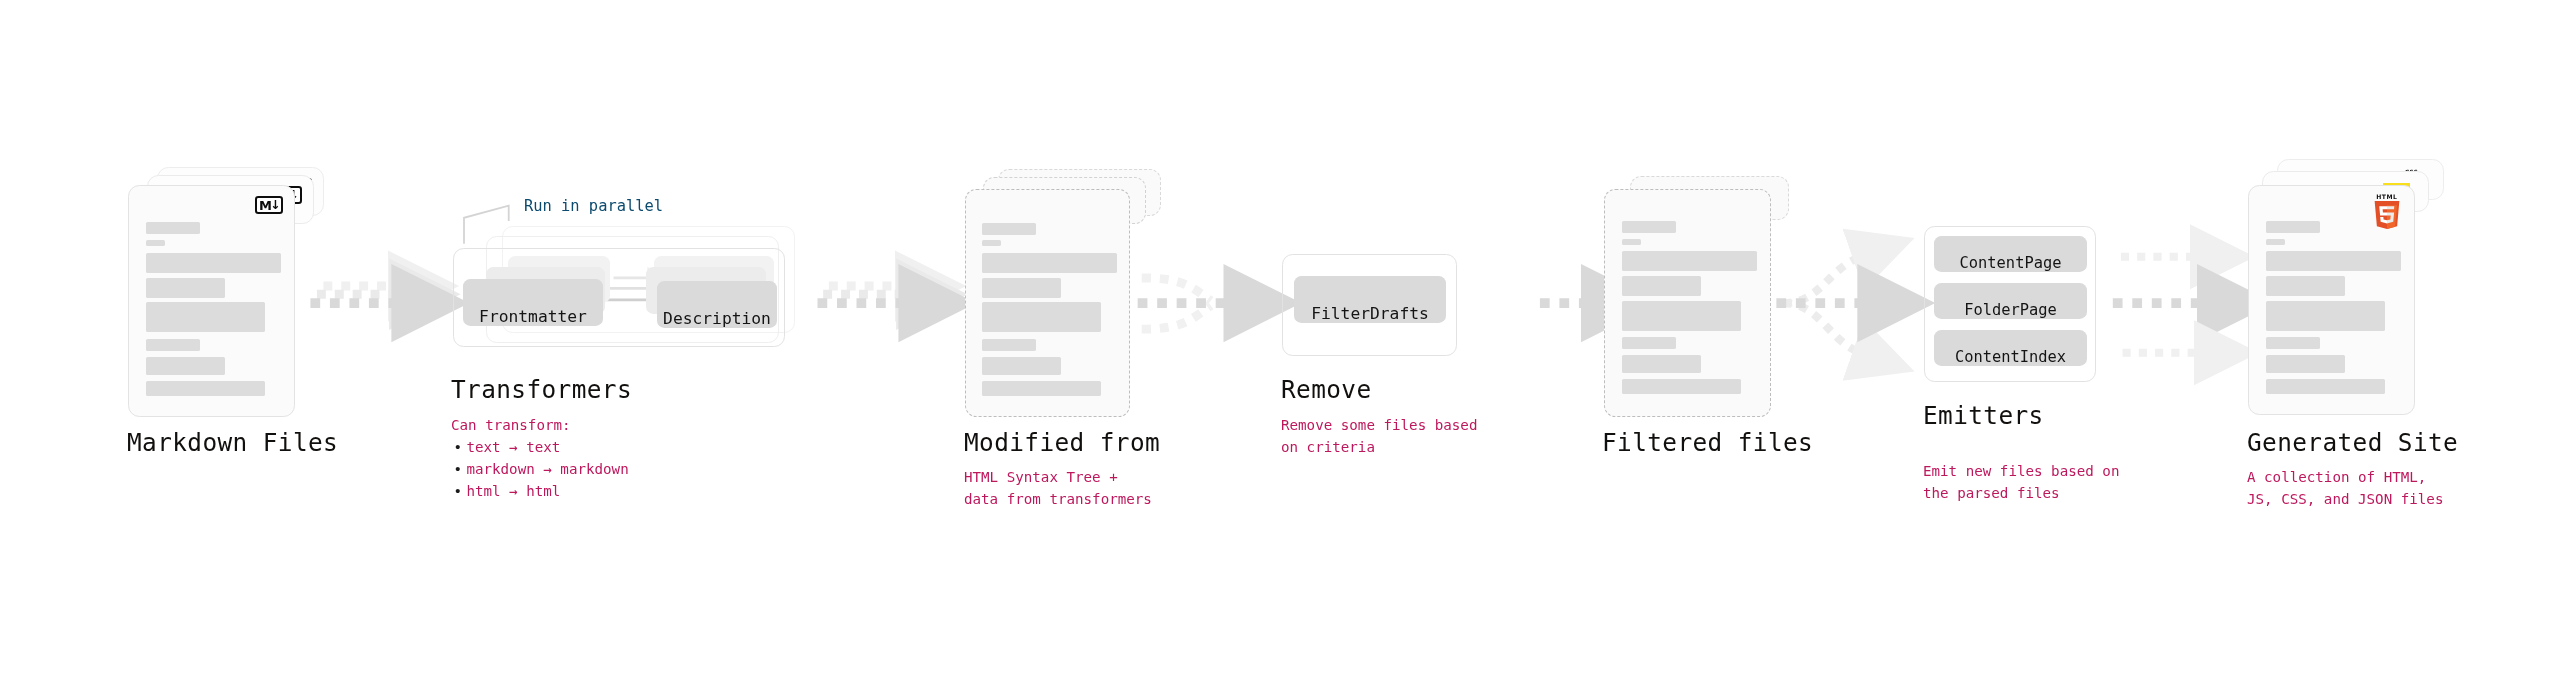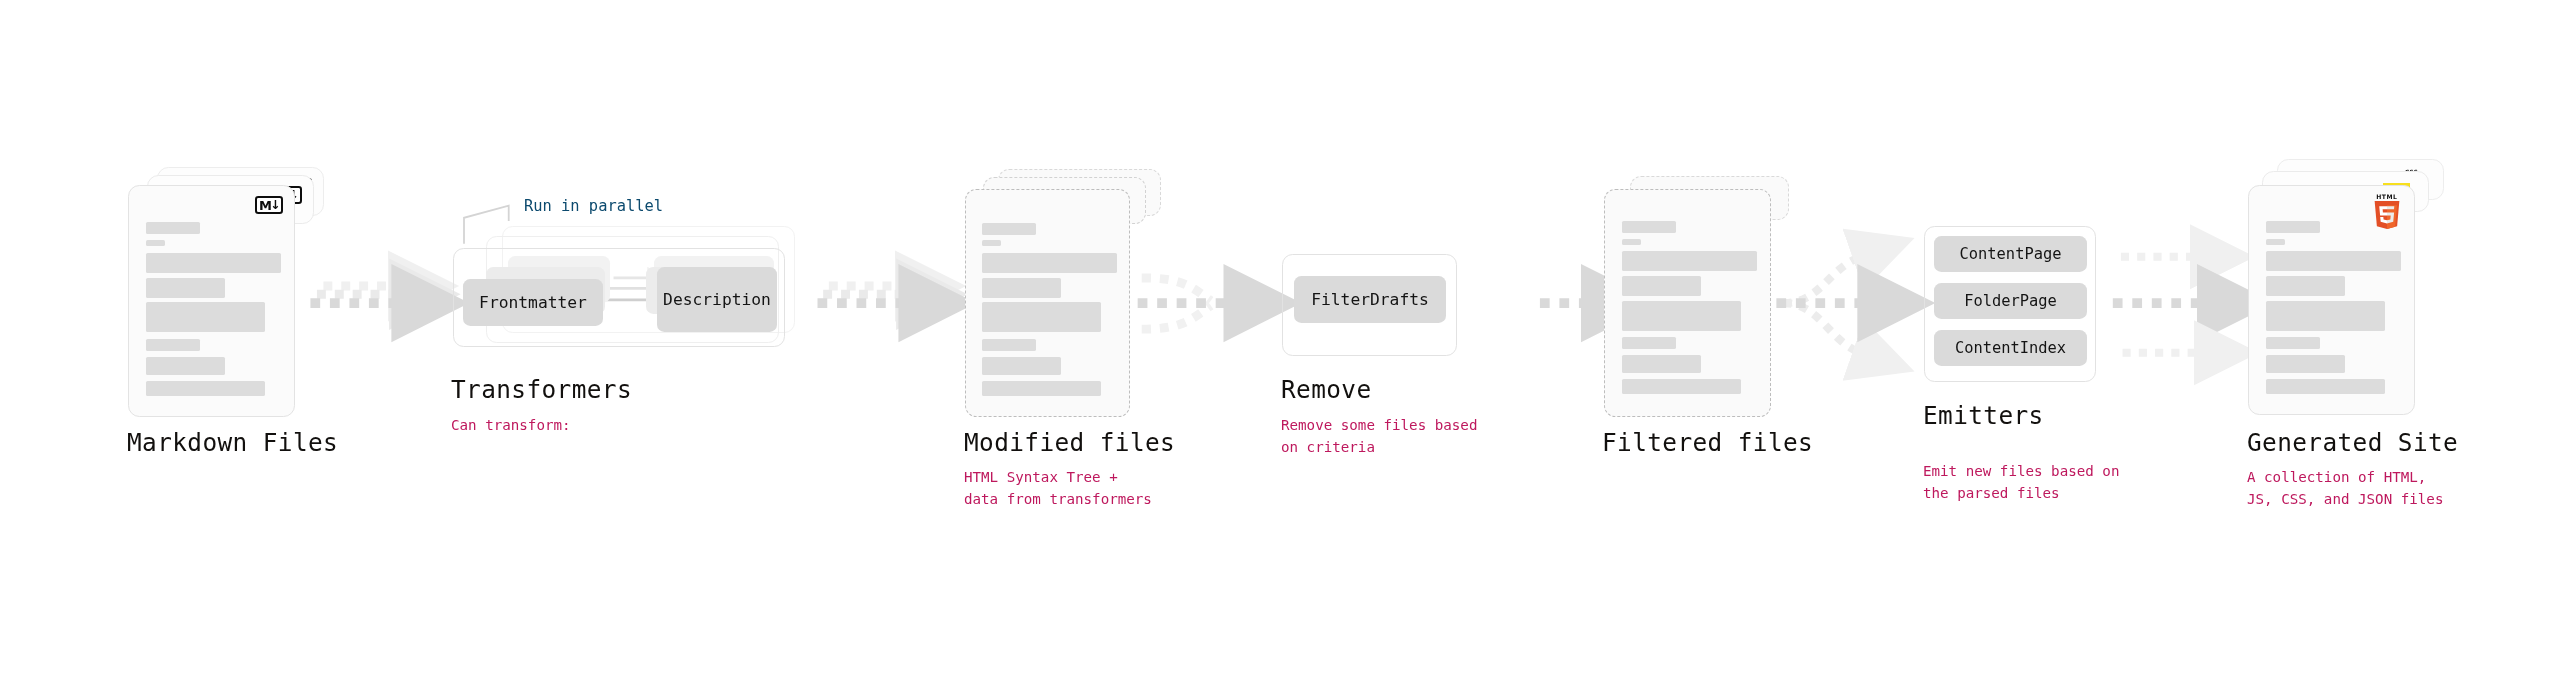--- a/index.html
+++ b/index.html
@@ -97,21 +97,21 @@
     position:absolute;
     border:1.4px solid #e2e2e2;
     border-radius:10.6px;
     background:transparent;
     box-sizing:border-box;
   }
   .chip{
     position:absolute;
     background:#dadada;
     border-radius:7.3px;
-    display:flex;align-items:center;justify-content:center;
+    display:flex;align-items:flex-end;justify-content:center;
     font-size:16.3px;color:#141414;
     white-space:nowrap;
     box-sizing:border-box;
   }
   .chip.ghost{background:#ececec;}
   .chip.ghost2{background:#f2f2f2;}
 
   .runlabel{
     position:absolute;
     font-size:15.4px;
@@ -234,45 +234,50 @@
     <div class="groupbox" style="left:453px;top:248px;width:332px;height:99px;"></div>
 
     <div class="chip ghost2" style="left:508px;top:256px;width:102px;height:47px;"></div>
     <div class="chip ghost" style="left:486px;top:267px;width:119px;height:47px;"></div>
     <div class="chip" style="left:463px;top:279px;width:140px;height:47px;">
       <span>Frontmatter</span>
     </div>
 
     <div class="chip ghost2" style="left:654px;top:256px;width:120px;height:47px;"></div>
     <div class="chip ghost" style="left:646px;top:267px;width:120px;height:47px;"></div>
-    <div class="chip" style="left:657px;top:267px;width:120px;height:65px;">
+    <div class="chip" style="left:657px;top:281px;width:120px;height:47px;">
       <span>Description</span>
     </div>
 
     <div class="stage-title" style="left:451px;top:375px;">Transformers</div>
 
     <div class="stage-desc list" style="left:451px;top:414px;">
       <span class="lead">Can transform:</span>
+      <ul>
+        <li>text → text</li>
+        <li>markdown → markdown</li>
+        <li>html → html</li>
+      </ul>
     </div>
   </div>
 
   <div>
     <div class="doc dashed" style="left:998px;top:169px;width:163px;height:47px;border-color:#d9d9d9;"></div>
     <div class="doc dashed" style="left:983px;top:177px;width:163px;height:47px;border-color:#d2d2d2;"></div>
     <div class="doc dashed" style="left:965px;top:189px;width:165px;height:228px;">
       <div class="row" style="left:16.3px;top:32.5px;width:54px;height:12.2px;"></div>
       <div class="row" style="left:16.3px;top:50px;width:18.7px;height:5.7px;"></div>
       <div class="row" style="left:16.3px;top:63px;width:135px;height:20.3px;"></div>
       <div class="row" style="left:16.3px;top:88px;width:79px;height:19.5px;"></div>
       <div class="row" style="left:16.3px;top:112px;width:119px;height:30px;"></div>
       <div class="row" style="left:16.3px;top:149px;width:54px;height:12.2px;"></div>
       <div class="row" style="left:16.3px;top:167px;width:79px;height:18px;"></div>
       <div class="row" style="left:16.3px;top:191px;width:119px;height:14.6px;"></div>
     </div>
-    <div class="stage-title" style="left:964px;top:428px;">Modified files</div>
+    <div class="stage-title" style="left:964px;top:428px;">Modified from</div>
     <div class="stage-desc" style="left:964px;top:466px;">HTML Syntax Tree +
 data from transformers</div>
   </div>
 
   <div>
     <div class="groupbox" style="left:1282px;top:254px;width:175px;height:102px;"></div>
     <div class="chip" style="left:1294px;top:276px;width:152px;height:47px;">
       <span>FilterDrafts</span>
     </div>
     <div class="stage-title" style="left:1281px;top:375px;">Remove</div>

